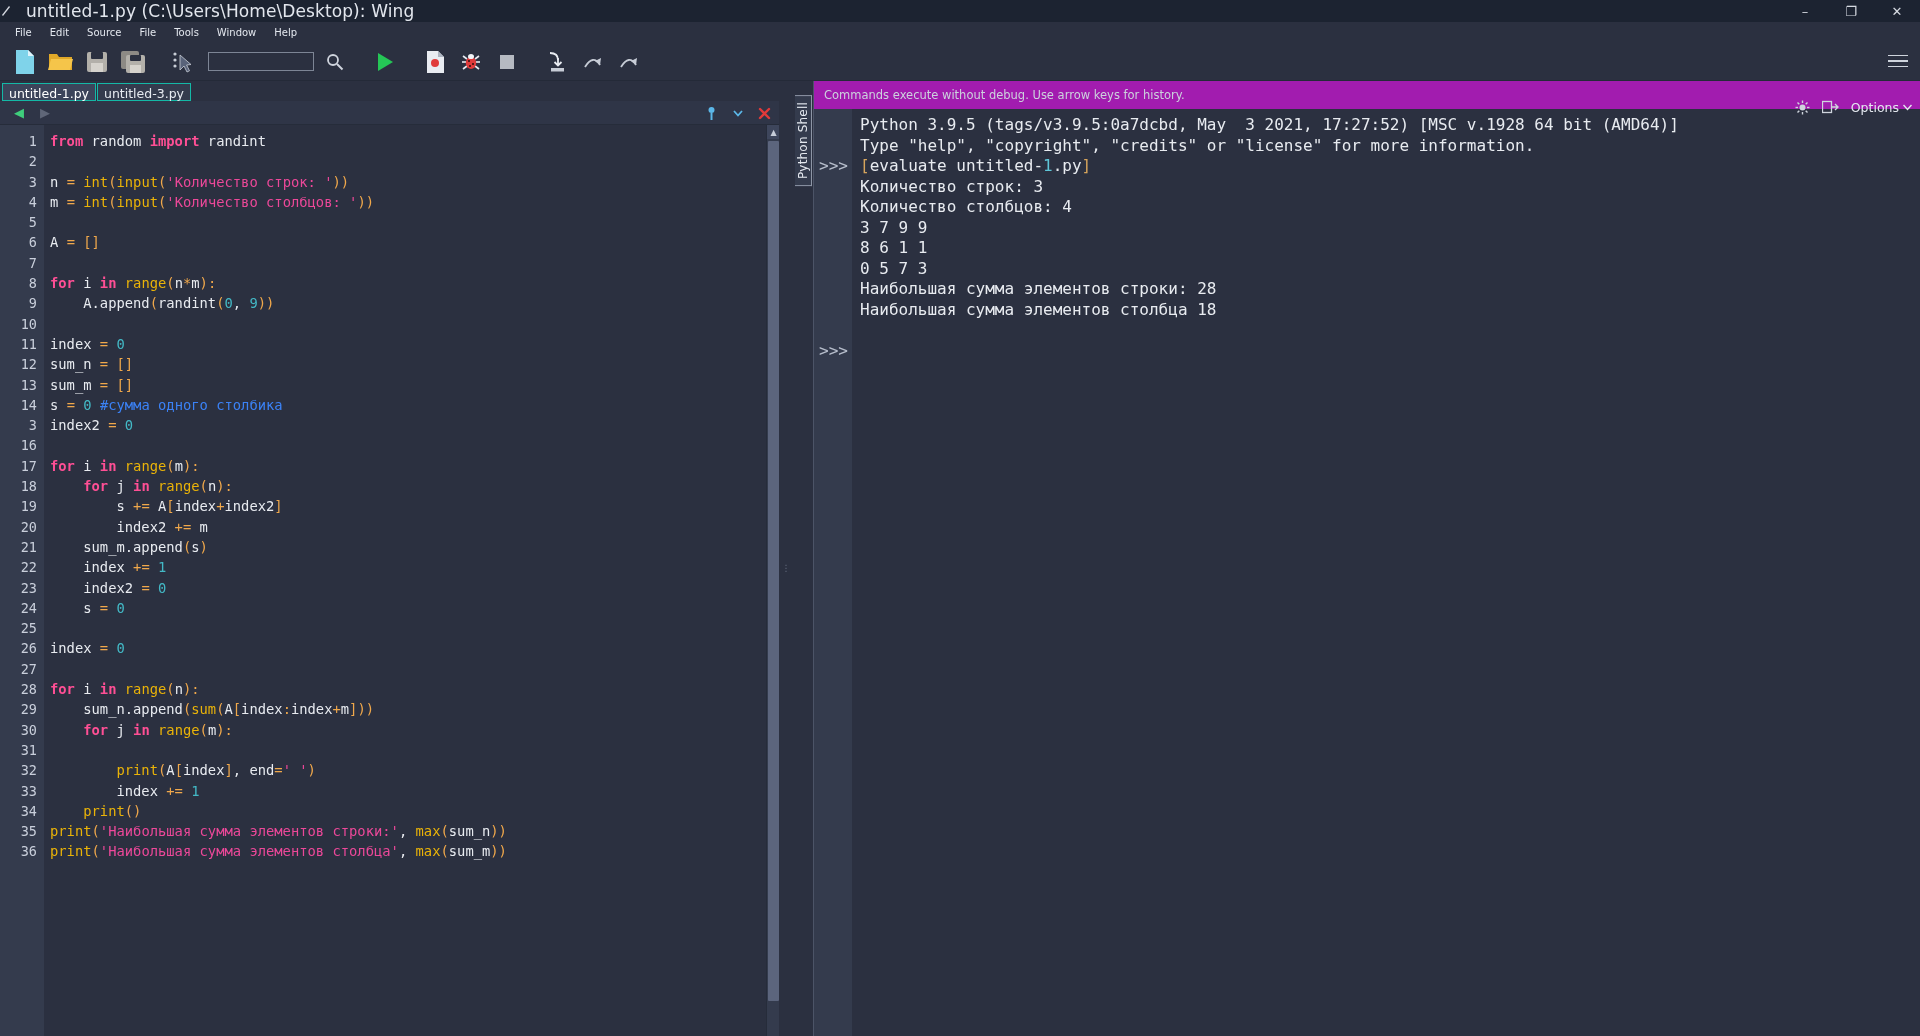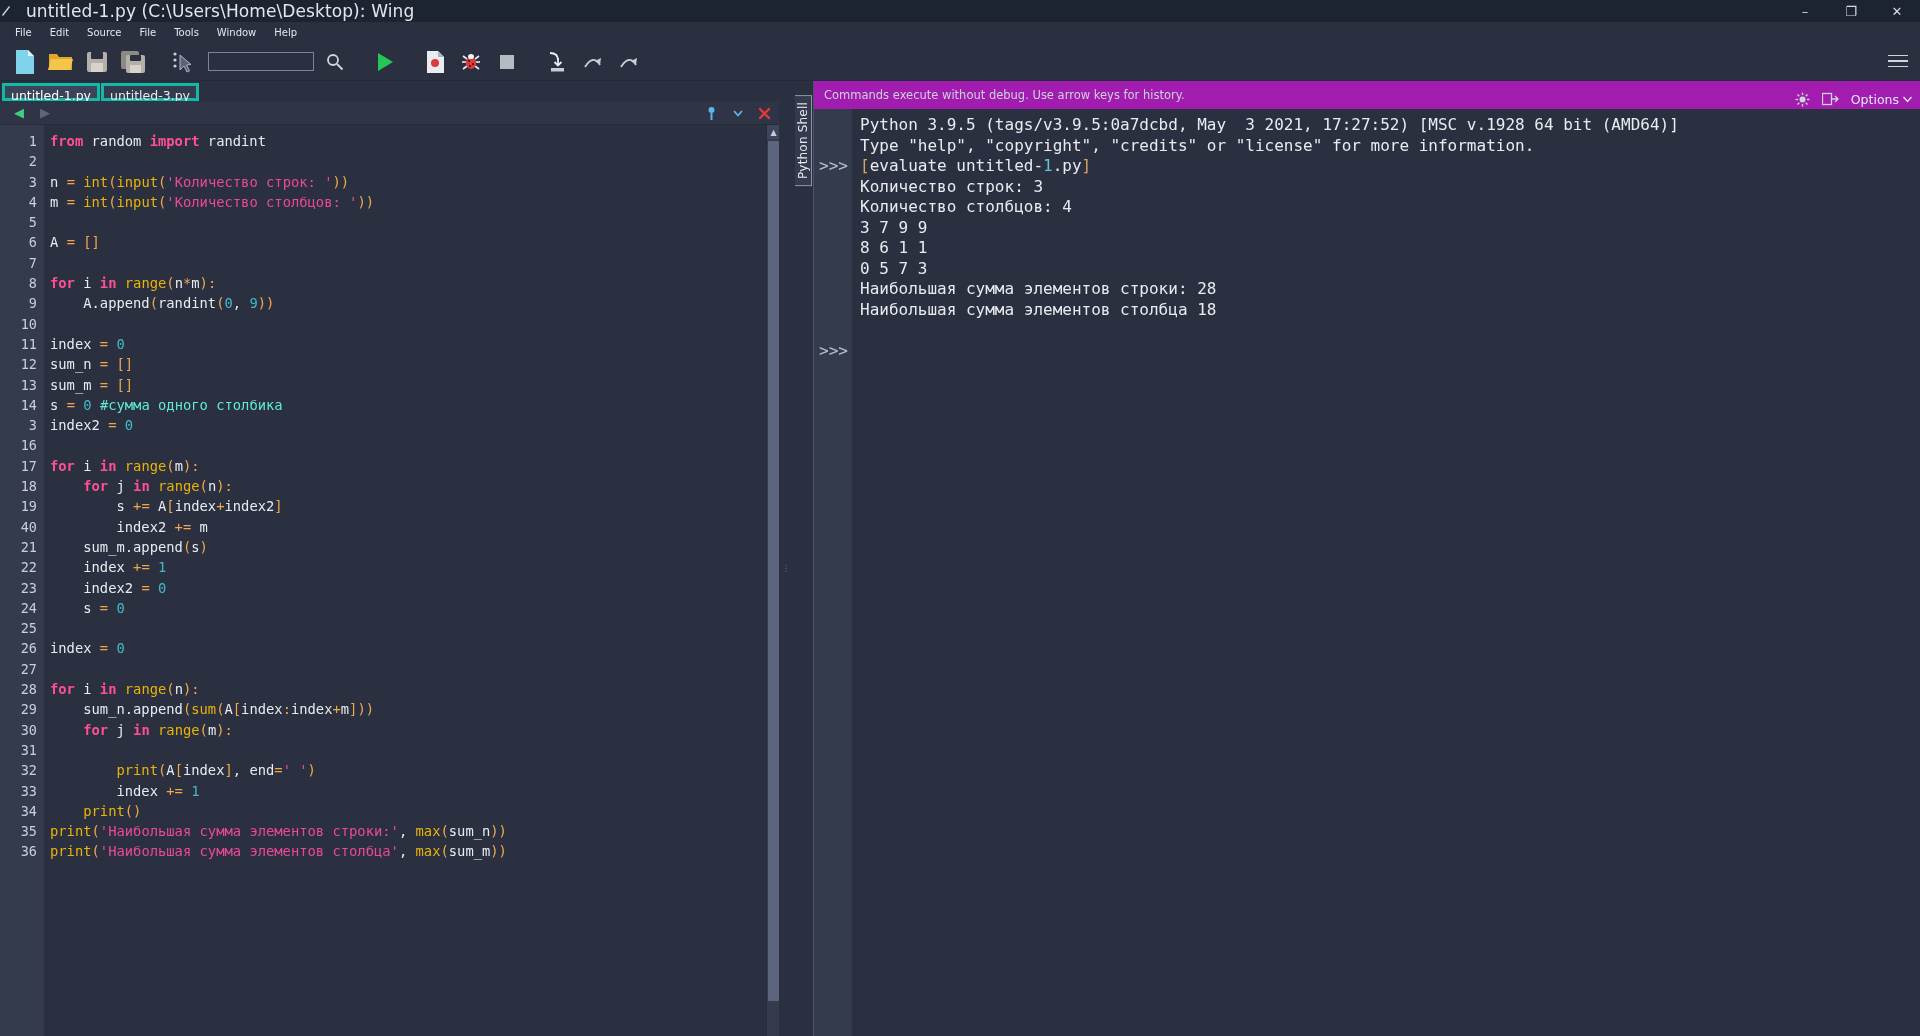--- a/index.html
+++ b/index.html
@@ -103,21 +103,21 @@
     align-items: flex-end;
     padding-left: 2px;
     background: #2b3040;
   }
   .doctab {
     height: 18px;
     padding: 1px 6px 0 6px;
     font-size: 12.5px;
     color: #e6eaf0;
     background: #343b4d;
-    border: 3px solid #14b8a6;
+    border: 1px solid #14b8a6;
     margin-right: 1px;
     line-height: 17px;
   }
   .doctab.active { background: #3c445a; color: #ffffff; }
 
   #navrow {
     height: 24px;
     background: #2f3547;
     display: flex;
     align-items: center;
@@ -161,21 +161,21 @@
     padding: 6px 0 0 6px;
     white-space: pre;
     overflow: hidden;
     background: #2b3040;
   }
   
   .kw  { color: #ff4f95; font-weight: bold; }
   .bi  { color: #eab308; }
   .str { color: #ec4899; }
   .num { color: #43b9c6; }
-  .com { color: #5eead4; }
+  .com { color: #3b82f6; }
   .op  { color: #f0a84b; }
   .br  { color: #f0a84b; }
   .pl  { color: #e8ebf0; }
 
   
   #vscroll {
     width: 13px;
     background: #343b4d;
     display: flex; flex-direction: column;
     position: relative;
@@ -232,21 +232,21 @@
   #shell-head {
     height: 28px;
     display: flex; align-items: center;
     padding-left: 10px;
     color: #ccd2dd;
     font-size: 11.5px;
     position: relative;
     background: #a21caf;
   }
   .shell-head-tools {
-    position: absolute; right: 8px; top: 4px; height: 28px;
+    position: absolute; right: 8px; top: 12px; height: 28px;
     display: flex; align-items: center; gap: 12px;
     font-size: 12px; color: #d5dae3;
   }
   .options-btn { font-size: 12.5px; color: #e4e8ef; display: flex; align-items: center; gap: 4px; }
 
   #shell-body {
     flex: 1;
     display: flex;
     background: #2b3040;
     overflow: hidden;
@@ -476,21 +476,21 @@
           <div>10</div>
           <div>11</div>
           <div>12</div>
           <div>13</div>
           <div>14</div>
           <div>3</div>
           <div>16</div>
           <div>17</div>
           <div>18</div>
           <div>19</div>
-          <div>40</div>
+          <div>20</div>
           <div>21</div>
           <div>22</div>
           <div>23</div>
           <div>24</div>
           <div>25</div>
           <div>26</div>
           <div>27</div>
           <div>28</div>
           <div>29</div>
           <div>30</div>

